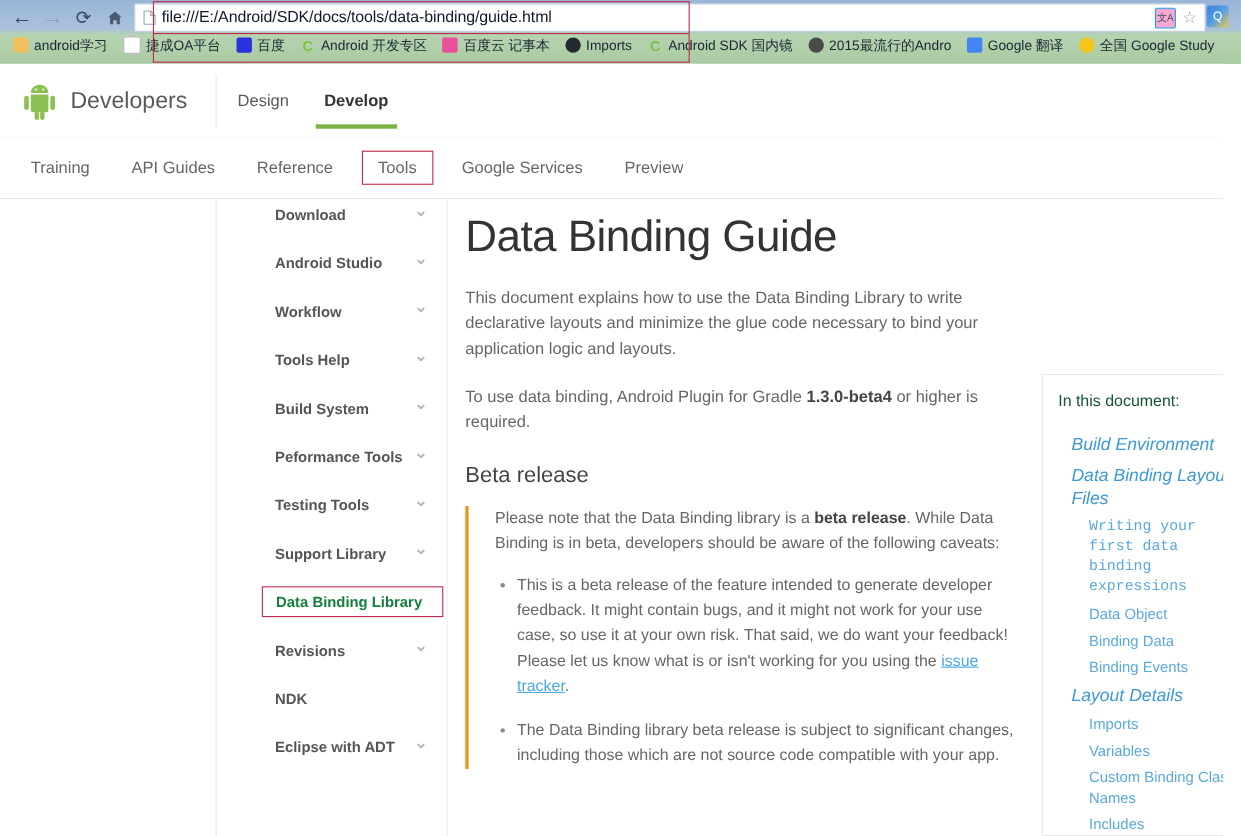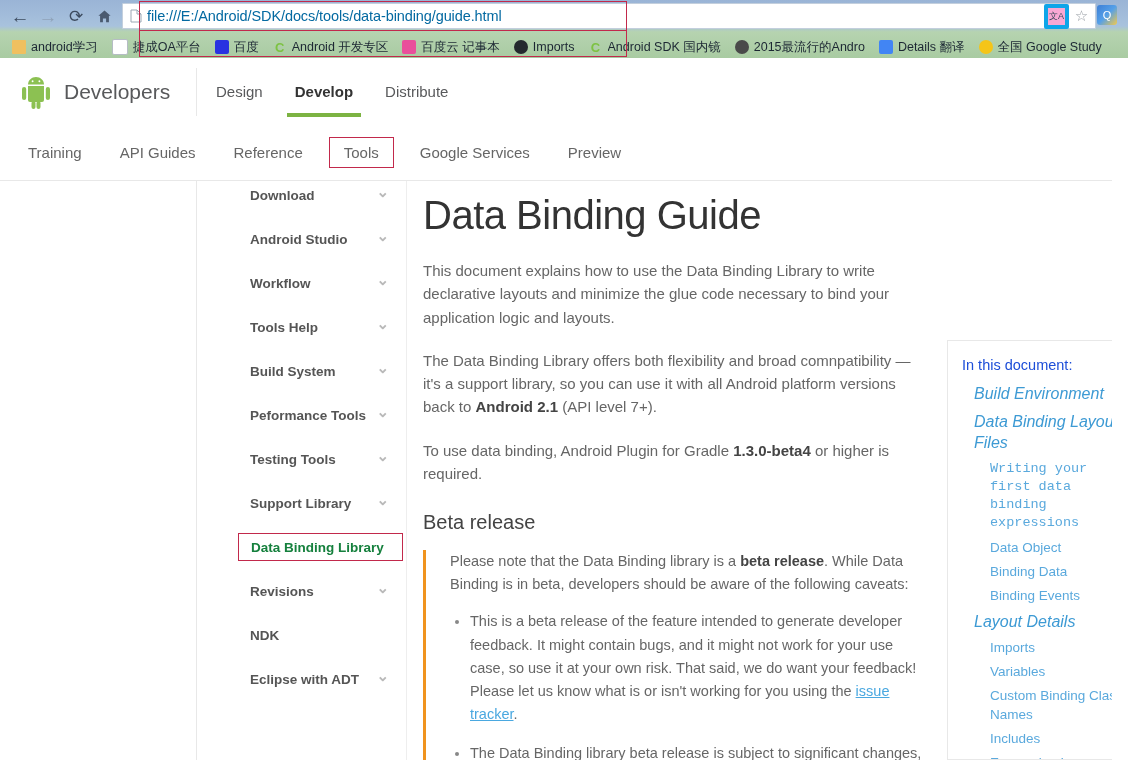--- a/index.html
+++ b/index.html
@@ -33,26 +33,26 @@
     position: absolute; left: 122px; top: 3px; width: 972px; height: 24px;
     background: #ffffff; border: 1px solid #c3cfdd; border-radius: 1px;
     display: flex; align-items: center;
   }
   #url-page-icon {
     width: 18px; height: 18px; margin-left: 4px; margin-right: 2px;
     flex: 0 0 auto; display: flex; align-items: center; justify-content: center;
     color: #8a9aab; font-size: 13px;
   }
   #url-text {
-    flex: 1 1 auto; font-size: 14.5px; color: #0369a1; white-space: nowrap;
+    flex: 1 1 auto; font-size: 14.5px; color: #0f172a; white-space: nowrap;
     overflow: hidden; letter-spacing: -0.1px;
   }
   #url-right-icons { display: flex; align-items: center; gap: 4px; padding-right: 5px; }
   .url-icon { width: 17px; height: 17px; display: flex; align-items: center; justify-content: center; font-size: 13px; color: #5f6368;}
-  #translate-icon { border: 4px solid #0ea5e9; border-radius: 2px; font-size: 9px; color: #3d4b5c; background:#f9a8d4;}
+  #translate-icon { border: 1px solid #0ea5e9; border-radius: 2px; font-size: 9px; color: #3d4b5c; background:#f9a8d4;}
   #star-icon { color: #9aa0a6; font-size: 15px; }
 
   #ext-icon-1 {
     position: absolute; left: 1097px; top: 5px; width: 20px; height: 20px;
     border-radius: 3px;
     background: linear-gradient(135deg,#3d7fd6 0%, #55a0e8 50%, #f2c94c 100%);
     display:flex; align-items:center; justify-content:center;
     font-size: 11px; color:#fff;
   }
   #menu-hint {
@@ -61,21 +61,21 @@
 
   
   #url-highlight {
     position: absolute; left: 139px; top: 1px; width: 486px; height: 28px;
     border: 1.5px solid #c2294b; pointer-events: none;
   }
 
   
   #bookmarks-bar {
     position: absolute; left: 0; top: 30px; width: 1128px; height: 28px;
-    display: flex; align-items: flex-end; padding-left: 6px;
+    display: flex; align-items: flex-start; padding-left: 6px;
     box-sizing: border-box;
     overflow: hidden;
   }
   .bookmark {
     display: flex; align-items: center; height: 22px;
     padding: 0 6px; margin-right: 2px; white-space: nowrap;
     font-size: 12.5px; color: #1c2733;
   }
   .bm-icon {
     width: 14px; height: 14px; margin-right: 5px; flex: 0 0 auto;
@@ -188,21 +188,21 @@
   #callout li::marker { color: #888; }
   .ilink { color: #4aa8e0; }
 
   
   #toc {
     position: absolute; left: 947px; top: 159px; width: 181px;
     border: 1px solid #e8e8e8; border-right: none;
     background: #fff; padding: 16px 0 10px 14px; box-sizing: border-box;
     height: 420px; overflow: hidden;
   }
-  #toc-title { font-size: 14.5px; color: #1d4ed8; margin-bottom: 10px; }
+  #toc-title { font-size: 14.5px; color: #14532d; margin-bottom: 21px; }
   .toc-l1 { font-size: 16px; color: #3d9ad4; margin: 0 0 6px 12px; line-height: 1.35; font-style: italic; }
   .toc-l2 { font-size: 13.5px; color: #5aa9dd; margin: 0 0 6px 28px; line-height: 1.35; }
 </style>
 </head>
 <body>
 
 <div id="browser-chrome">
 
   <div id="toolbar-row">
     <div class="nav-btn" id="btn-back">←</div>
@@ -260,21 +260,21 @@
       <div class="bookmark">
         <span class="bm-icon" style="background: transparent; color: rgb(124, 194, 66); font-size: 13px; font-weight: bold;">C</span>
         <span class="bm-label">Android SDK 国内镜</span>
       </div>
       <div class="bookmark">
         <span class="bm-icon" style="background: rgb(74, 74, 74); border-radius: 50%;"></span>
         <span class="bm-label">2015最流行的Andro</span>
       </div>
       <div class="bookmark">
         <span class="bm-icon" style="background: rgb(66, 133, 244);"></span>
-        <span class="bm-label">Details 翻译</span>
+        <span class="bm-label">Google 翻译</span>
       </div>
       <div class="bookmark">
         <span class="bm-icon" style="background: rgb(245, 197, 24); border-radius: 50%;"></span>
         <span class="bm-label">全国 Google Study</span>
       </div>
     </div>
 
   <div id="url-highlight"></div>
   <div id="bookmark-highlight"></div>
 </div>
@@ -293,21 +293,20 @@
           <path d="M8 9.6c0-4.4 3.6-7.6 8-7.6s8 3.2 8 7.6z"></path>
         </g>
         <circle cx="12.6" cy="6.3" r="0.95" fill="#ffffff"></circle>
         <circle cx="19.4" cy="6.3" r="0.95" fill="#ffffff"></circle>
       </svg>
       <span id="brand-name">Developers</span>
     </div>
     <div id="primary-nav">
         <div class="pnav-item">Design</div>
         <div class="pnav-item active">Develop</div>
-        <div class="pnav-item">Distribute</div>
       </div>
   </div>
 
   <div id="secondary-nav">
       <div class="snav-item">Training</div>
       <div class="snav-item">API Guides</div>
       <div class="snav-item">Reference</div>
       <div class="snav-item boxed">Tools</div>
       <div class="snav-item">Google Services</div>
       <div class="snav-item">Preview</div>
@@ -365,23 +364,20 @@
           <span>Eclipse with ADT</span>
           <span class="ln-chevron" style="font-size: 15px; position: relative; top: -4px;">⌄</span>
         </div>
       </nav>
 
     <article id="article">
       <h1 id="doc-title">Data Binding Guide</h1>
 
       <p>This document explains how to use the Data Binding Library to write declarative layouts and minimize the glue code necessary to bind your application logic and layouts.</p>
 
-      <p>
-        <span>The Data Binding Library offers both flexibility and broad comnpatibility — it's a support library, so you can use it with all Android platform versions back to </span><b>Android 2.1</b><span> (API level 7+).</span>
-      </p>
 
       <p>
         <span>To use data binding, Android Plugin for Gradle </span><b>1.3.0-beta4</b><span> or higher is required.</span>
       </p>
 
       <h2 id="beta-heading">Beta release</h2>
 
       <div id="callout">
         <p>
           <span>Please note that the Data Binding library is a </span><b>beta release</b><span>. While Data Binding is in beta, developers should be aware of the following caveats:</span>

